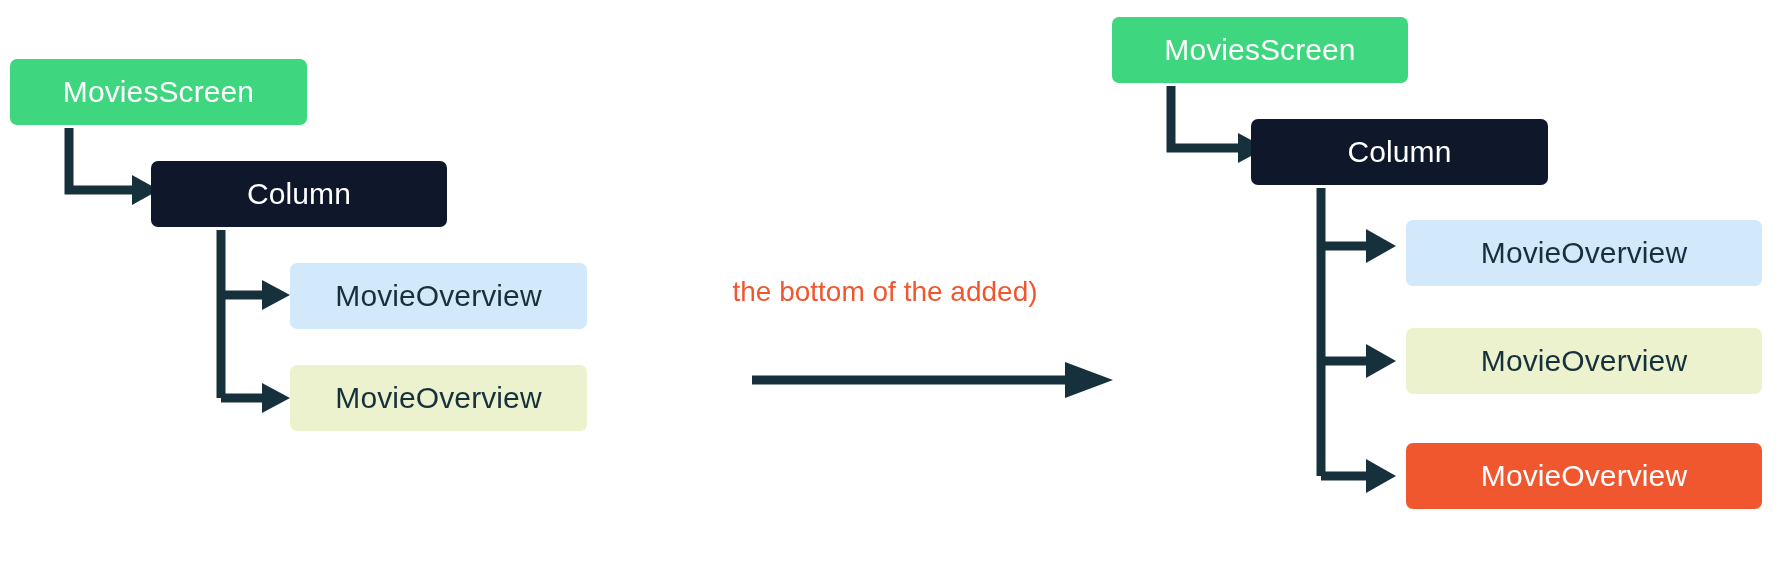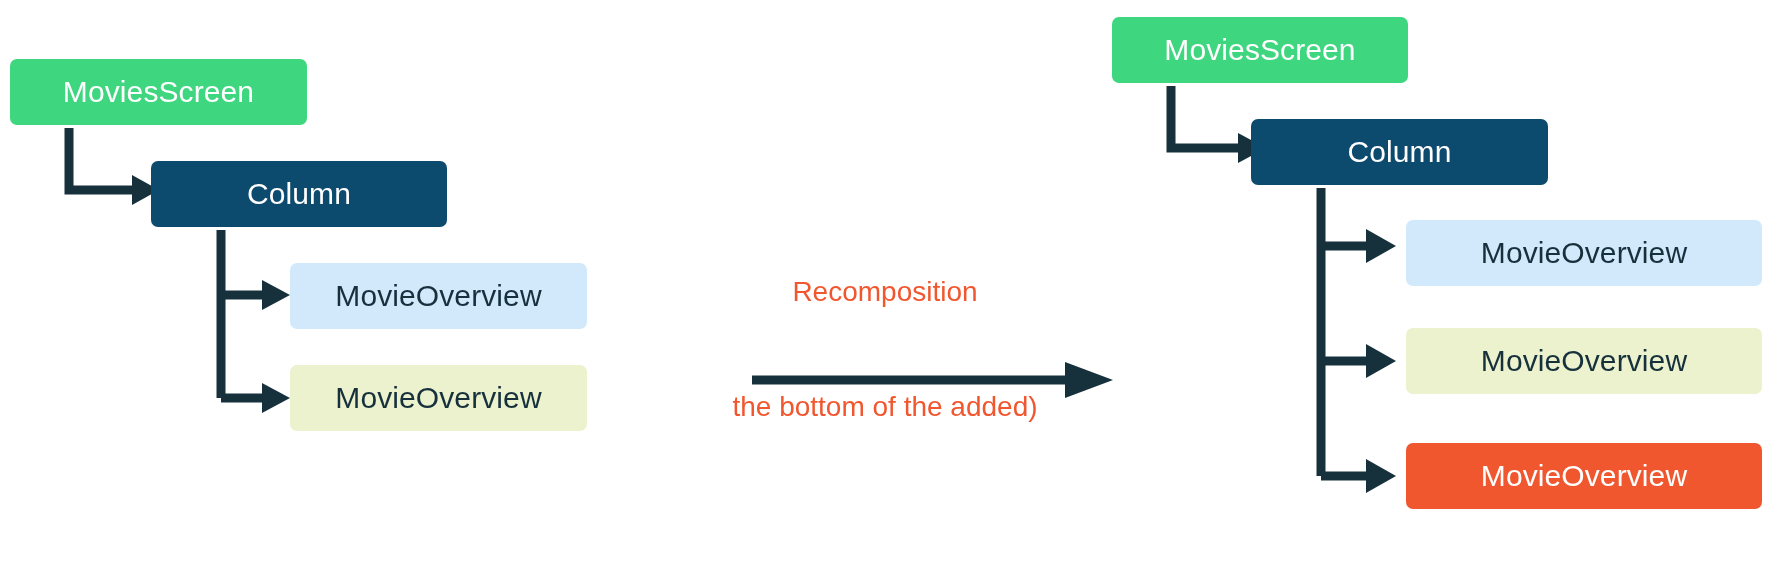--- a/index.html
+++ b/index.html
@@ -23,21 +23,21 @@
     display: flex;
     align-items: center;
     justify-content: center;
     box-sizing: border-box;
     font-size: 30px;
     line-height: 1;
     letter-spacing: 0.1px;
     white-space: nowrap;
   }
   .node-green  { background: #3ed67f; color: #ffffff; }
-  .node-blue   { background: #0c4a6e; color: #ffffff; }
+  .node-blue   { background: #0f172a; color: #ffffff; }
   .node-lblue  { background: #d2e9fb; color: #16303c; }
   .node-lime   { background: #ecf2cd; color: #16303c; }
   .node-orange { background: #f1572f; color: #ffffff; }
 
   .conn {
     position: absolute;
   }
   .conn svg { display: block; overflow: visible; }
 
   .center-label {
@@ -82,21 +82,20 @@
 
   <div class="node node-lblue" style="left:290px; top:263px; width:297px; height:66px;">
     <span>MovieOverview</span>
   </div>
 
   <div class="node node-lime" style="left:290px; top:365px; width:297px; height:66px;">
     <span>MovieOverview</span>
   </div>
 
   <div class="center-label" style="left:655px; top:196px; width:460px;">
-    <span>Recomposition</span>
     <span>the bottom of the added)</span>
   </div>
 
   <div class="conn" style="left:752px; top:358px; width:370px; height:46px;">
     <svg width="370" height="46" viewBox="0 0 370 46">
       <path d="M0,22 L320,22" fill="none" stroke="#16303c" stroke-width="9"></path>
       <polygon points="313,4 361,22 313,40" fill="#16303c"></polygon>
     </svg>
   </div>
 

